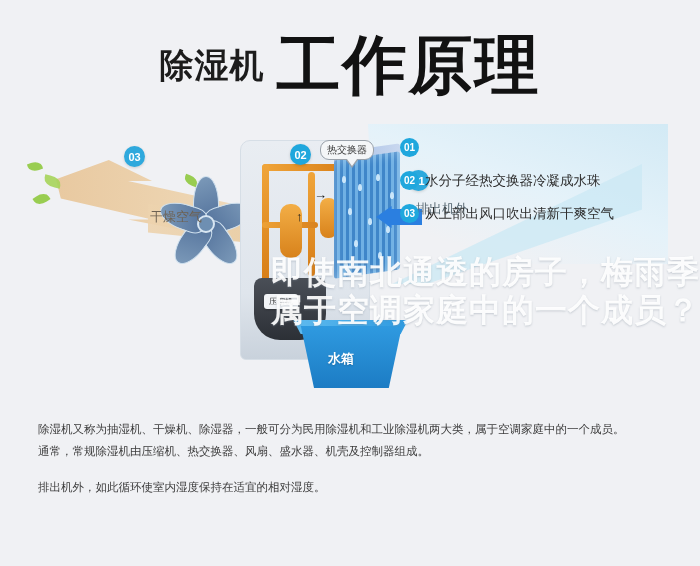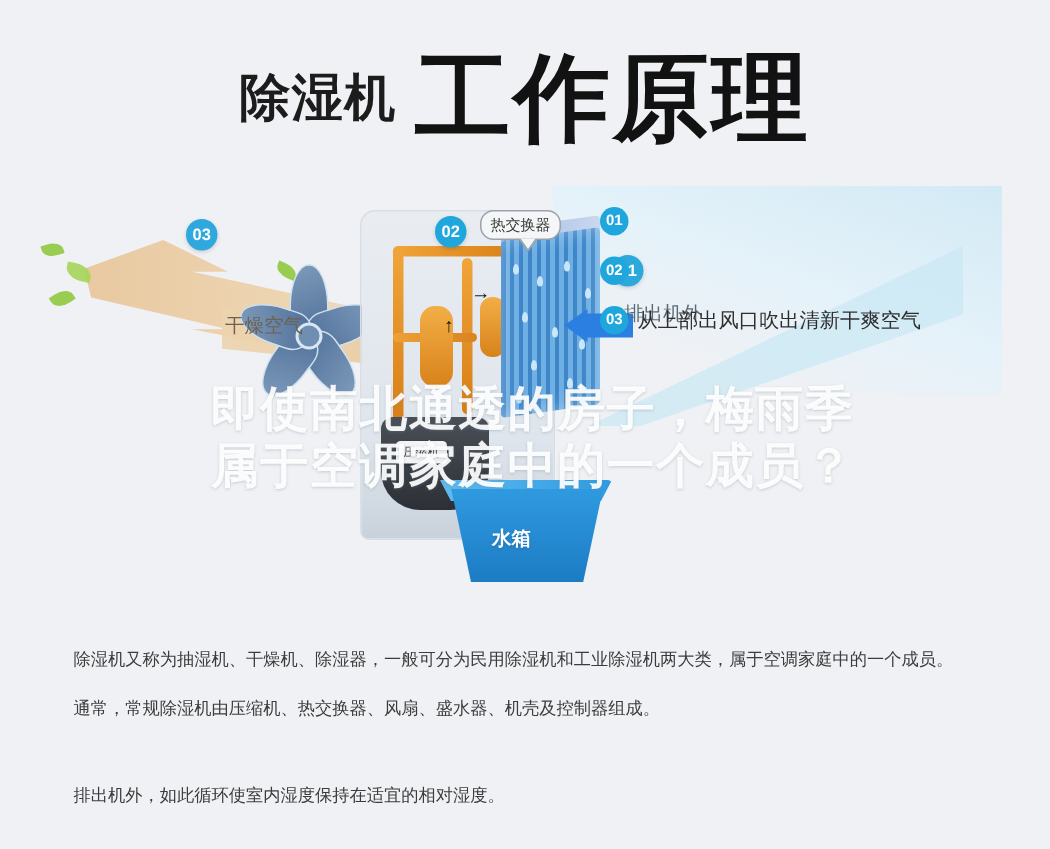--- a/index.html
+++ b/index.html
@@ -228,35 +228,35 @@
   .step .n{
     flex:0 0 auto;
     width:19px; height:19px; border-radius:50%;
     background:#1fa7dd; color:#fff; font-size:10px; font-weight:bold;
     display:flex; align-items:center; justify-content:center;
   }
 
   
   .watermark{
     position:absolute; left:0; right:0; top:253px;
-    text-align:center; pointer-events:none;margin-left:10px;
+    text-align:right; pointer-events:none;margin-left:10px;
   }
   .wm-line{
     font-size:32px; font-weight:bold; line-height:38px;
     color:rgba(255,255,255,.92);
     letter-spacing:1px;
     text-shadow:0 1px 2px rgba(120,135,150,.35);
   }
 
   
   .copy{
     position:absolute; left:38px; top:418px; width:628px;
     font-size:11.5px; line-height:22px; color:#3c3c3c;
   }
-  .copy p{ margin:11px; }
+  .copy p{ margin:0; }
   .copy .gap{ height:14px; }
 </style>
 </head>
 <body>
 
 <div class="title-row">
   <span class="title-a">除湿机</span><span class="title-b">工作原理</span>
 </div>
 
 <div class="diagram">
@@ -331,20 +331,21 @@
   <div class="badge b-01d">01</div>
   <div class="dlabel dl-wet">排出机外</div>
 </div>
 
 <div class="steps">
   <div class="step">
     <span class="n">01</span>
   </div>
   <div class="step">
     <span class="n">02</span>
+    <span>水分子经热交换器冷凝成水珠</span>
   </div>
   <div class="step">
     <span class="n">03</span>
     <span>从上部出风口吹出清新干爽空气</span>
   </div>
 </div>
 
 <div class="watermark">
   <div class="wm-line">即使南北通透的房子，梅雨季</div>
   <div class="wm-line">属于空调家庭中的一个成员？</div>

